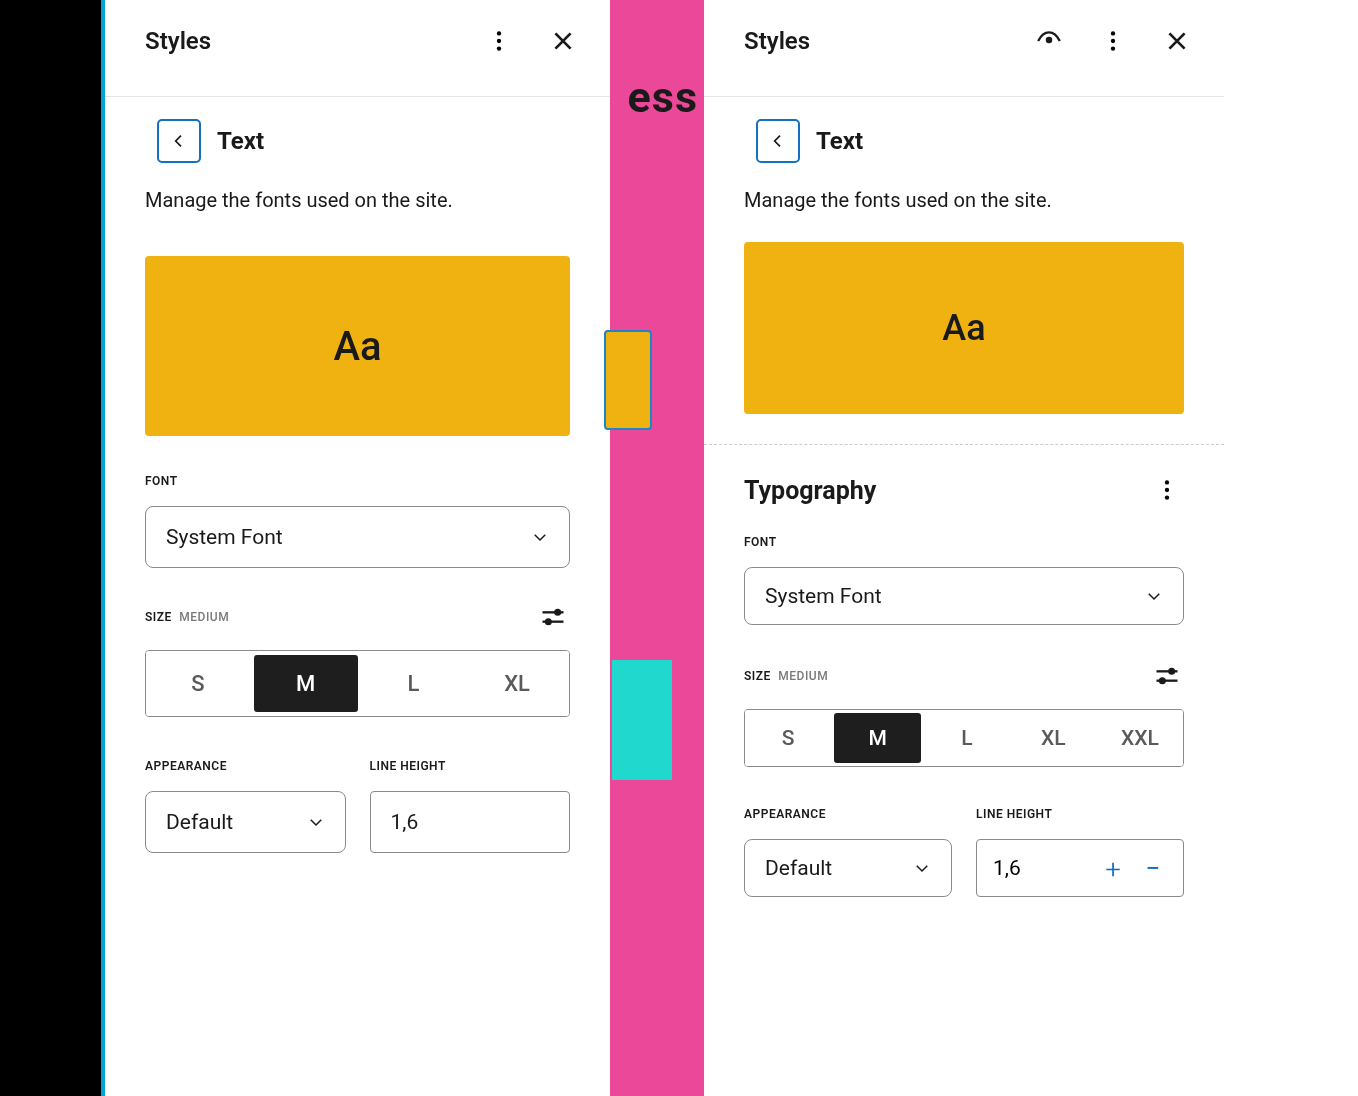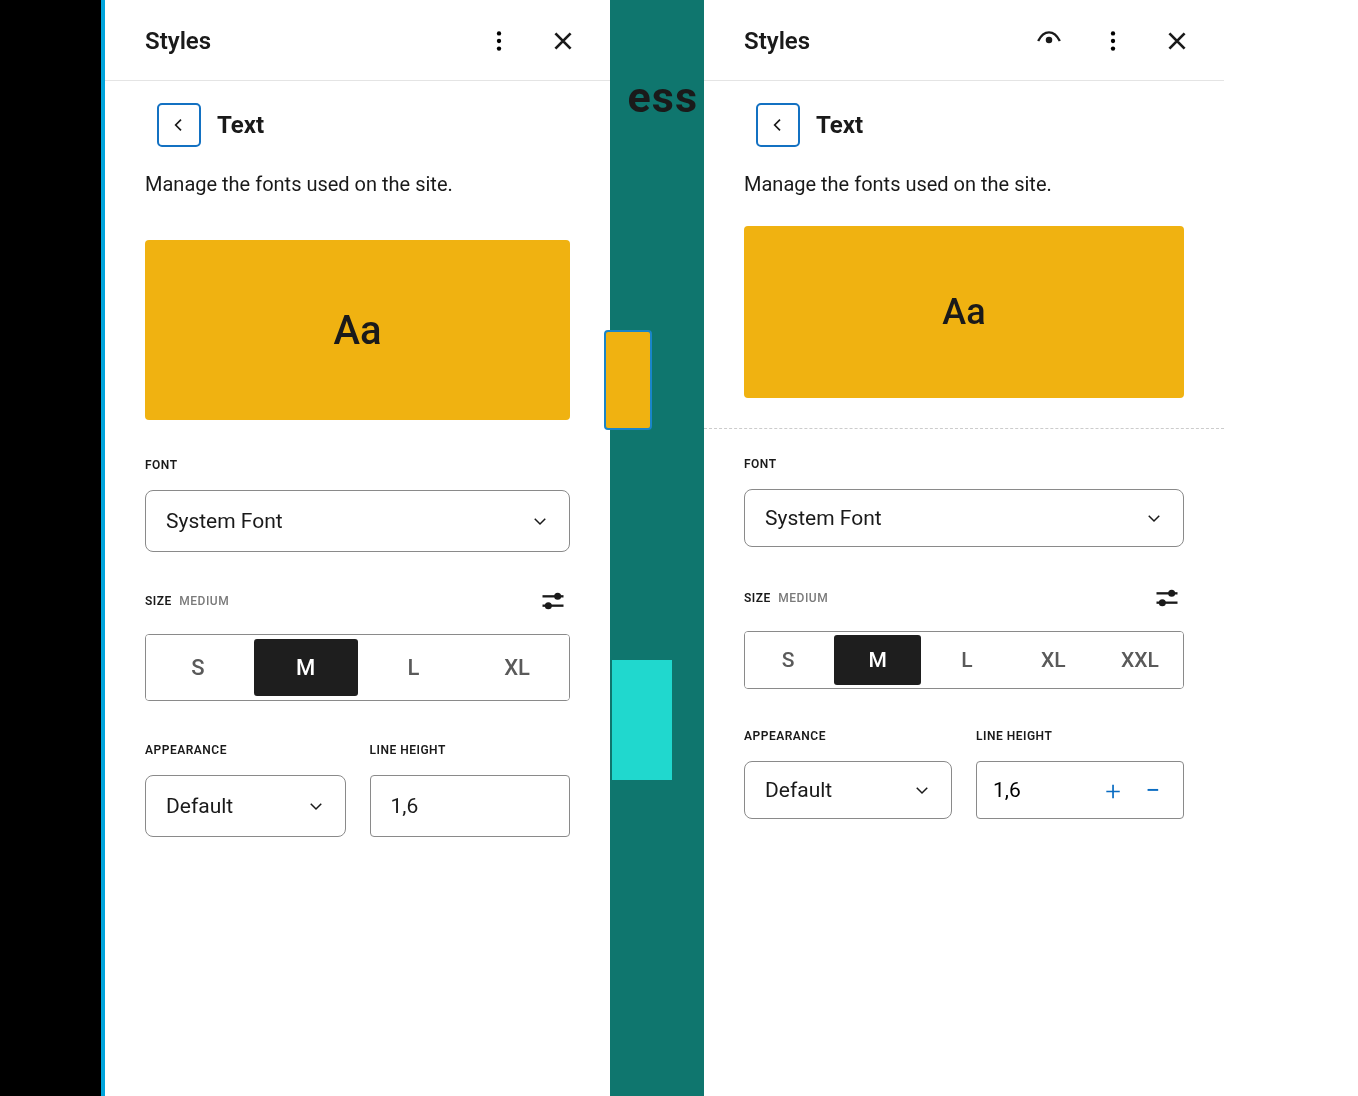--- a/index.html
+++ b/index.html
@@ -8,28 +8,28 @@
     background: #fff;
     width: 1358px;
     height: 1096px;
     overflow: hidden;
     position: relative;
   }
   .black-col { position:absolute; left:0; top:0; width:101px; height:100%; background:#000; }
   .blue-edge { position:absolute; left:101px; top:0; width:4px; height:100%; background:#00a4db; }
 
   .panel1 { position:absolute; left:105px; top:0; width:505px; height:100%; background:#fff; }
-  .yellow-gap { position:absolute; left:610px; top:0; width:94px; height:100%; background:#0f766e; }
+  .yellow-gap { position:absolute; left:610px; top:0; width:94px; height:100%; background:#ec4899; }
   .yellow-gap .ess { position:absolute; top:72px; right:6px; font-size:43px; font-weight:700; color:#1a1a1a; letter-spacing:1px; }
   .bg-box { position:absolute; left:-6px; top:330px; width:48px; height:100px; border:2px solid #1a85c8; border-radius:4px; background:#f0b211;}
   .bg-teal { position:absolute; left:2px; top:660px; width:60px; height:120px; background:#20d8ce; }
 
   .panel2 { position:absolute; left:704px; top:0; width:520px; height:100%; background:#fff; }
 
-  .hdr { display:flex; align-items:center; justify-content:space-between; padding:24px 30px 22px 40px; border-bottom:1px solid #e4e4e4; }
+  .hdr { display:flex; align-items:center; justify-content:space-between; padding:24px 30px 38px 40px; border-bottom:1px solid #e4e4e4; }
   .hdr-title { font-size:24px; font-weight:600; color:#1a1a1a; }
   .hdr-icons { display:flex; align-items:center; gap:30px; }
   .icon-btn { width:34px; height:34px; display:flex; align-items:center; justify-content:center; cursor:pointer; background:none; border:none; color:#1a1a1a; }
   .icon-btn svg { width:26px; height:26px; }
 
   .body-pad { padding:22px 40px 0 40px; }
 
   .crumb-row { display:flex; align-items:center; gap:16px; margin-bottom:24px;padding-left:12px; }
   .back-sq { width:44px; height:44px; border:2px solid #1371c2; border-radius:5px; display:flex; align-items:center; justify-content:center; cursor:pointer; background:#fff; }
   .crumb-text { font-size:24px; font-weight:700; color:#1a1a1a; }
@@ -200,20 +200,30 @@
       <div class="crumb-text">Text</div>
     </div>
     <p class="desc" style="margin-bottom:28px">Manage the fonts used on the site.</p>
 
     <div class="aa-box">
         <span>Aa</span>
       </div>
 
     <div class="divider"></div>
 
+    <div class="typo-row">
+      <div class="typo-title">Typography</div>
+      <button class="icon-btn">
+        <svg viewBox="0 0 24 24">
+            <circle cx="12" cy="5" r="2"></circle>
+            <circle cx="12" cy="12" r="2"></circle>
+            <circle cx="12" cy="19" r="2"></circle>
+          </svg>
+      </button>
+    </div>
 
     <div class="lbl">FONT</div>
     <div class="sel">
       <span>System Font</span>
       <svg class="chev" viewBox="0 0 24 24">
           <path d="M5 9 L12 16 L19 9" stroke="#1a1a1a" stroke-width="2" fill="none"></path>
         </svg>
     </div>
 
     <div class="size-row">

